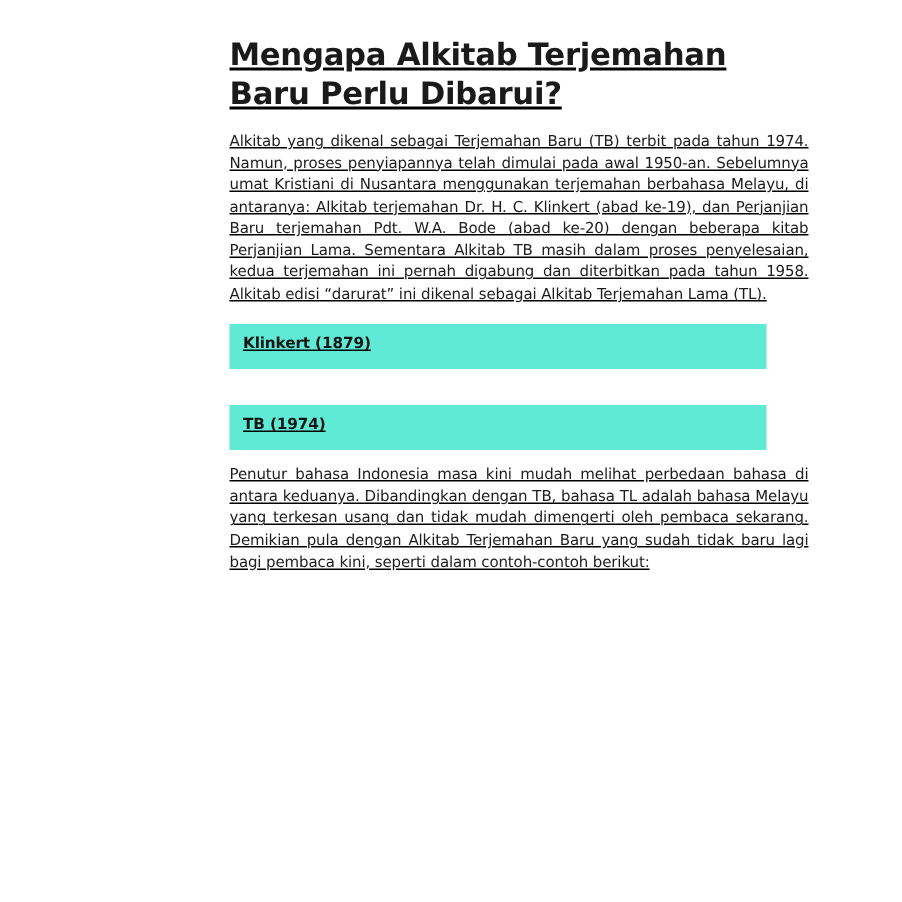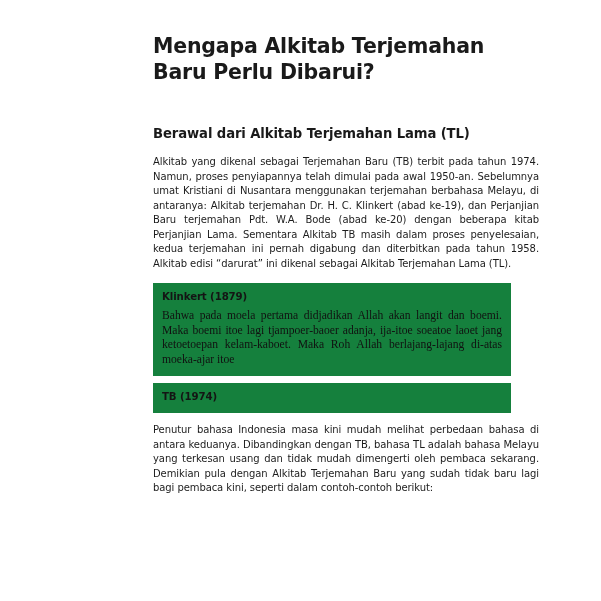--- a/index.html
+++ b/index.html
@@ -32,22 +32,23 @@
     top: 0px;
     width: 520px;
     height: 3px;
     background: linear-gradient(to bottom, #9a9a9a 0%, #a8a8a8 40%, #d8d8d8 75%, #f2f2f2 100%);
   }
 
   
   #content {
     position: absolute;
     left: 113px;
-    top: 10px;
+    top: 0px;
     width: 386px;
+    text-decoration: underline;
   }
 
   h1#doc-title {
     font-family: "DejaVu Sans", sans-serif;
     font-size: 20.5px;
     line-height: 26px;
     font-weight: 700;
     color: #1a1a1a;
     letter-spacing: -0.2px;
     margin: 0;
@@ -74,27 +75,27 @@
     text-align: justify;
     margin: 0;
     hyphens: manual;
     letter-spacing: -0.08px;
   }
   p.par-gap { margin-top: 10px; }
   #par-intro { margin-top: 13px; }
 
   
   .quote-box {
-    background: #15803d;
+    background: #5eead4;
     margin-top: 12px;
     padding: 7px 9px 9px 9px;
     box-sizing: border-box;
     width: 358px;
   }
-  .quote-box.second { margin-top: 7px; }
+  .quote-box.second { margin-top: 24px; }
 
   .quote-label {
     font-family: "DejaVu Sans", sans-serif;
     font-size: 10.2px;
     font-weight: 700;
     color: #141414;
     line-height: 14px;
     letter-spacing: -0.1px;
   }
   .quote-text {
@@ -111,28 +112,26 @@
 <body>
 
 <div id="page-top-edge"></div>
 
 <div id="page-sheet">
 
   <div id="content">
 
     <h1 id="doc-title">Mengapa Alkitab Terjemahan Baru Perlu Dibarui?</h1>
 
-    <h2 id="section-heading">Berawal dari Alkitab Terjemahan Lama (TL)</h2>
 
     <p id="par-intro" class="body-par">Alkitab yang dikenal sebagai Terjemahan Baru (TB) terbit pada tahun 1974. Namun, proses penyiapannya telah dimulai pada awal 1950-an. Sebelumnya umat Kristiani di Nusantara menggunakan terjemahan berbahasa Melayu, di antaranya: Alkitab terjemahan Dr. H. C. Klinkert (abad ke-19), dan Perjanjian Baru terjemahan Pdt. W.A. Bode (abad ke-20) dengan beberapa kitab Perjanjian Lama. Sementara Alkitab TB masih dalam proses penyelesaian, kedua terjemahan ini pernah digabung dan diterbitkan pada tahun 1958. Alkitab edisi “darurat” ini dikenal sebagai Alkitab Terjemahan Lama (TL).</p>
 
 
     <div class="quote-box first">
       <div class="quote-label">Klinkert (1879)</div>
-      <p class="quote-text">Bahwa pada moela pertama didjadikan Allah akan langit dan boemi. Maka boemi itoe lagi tjampoer-baoer adanja, ija-itoe soeatoe laoet jang ketoetoepan kelam-kaboet. Maka Roh Allah berlajang-lajang di-atas moeka-ajar itoe</p>
     </div>
 
     <div class="quote-box second">
       <div class="quote-label">TB (1974)</div>
     </div>
 
     <p class="body-par par-gap">Penutur bahasa Indonesia masa kini mudah melihat perbedaan bahasa di antara keduanya. Dibandingkan dengan TB, bahasa TL adalah bahasa Melayu yang terkesan usang dan tidak mudah dimengerti oleh pembaca sekarang. Demikian pula dengan Alkitab Terjemahan Baru yang sudah tidak baru lagi bagi pembaca kini, seperti dalam contoh-contoh berikut:</p>
 
   </div>
 </div>

